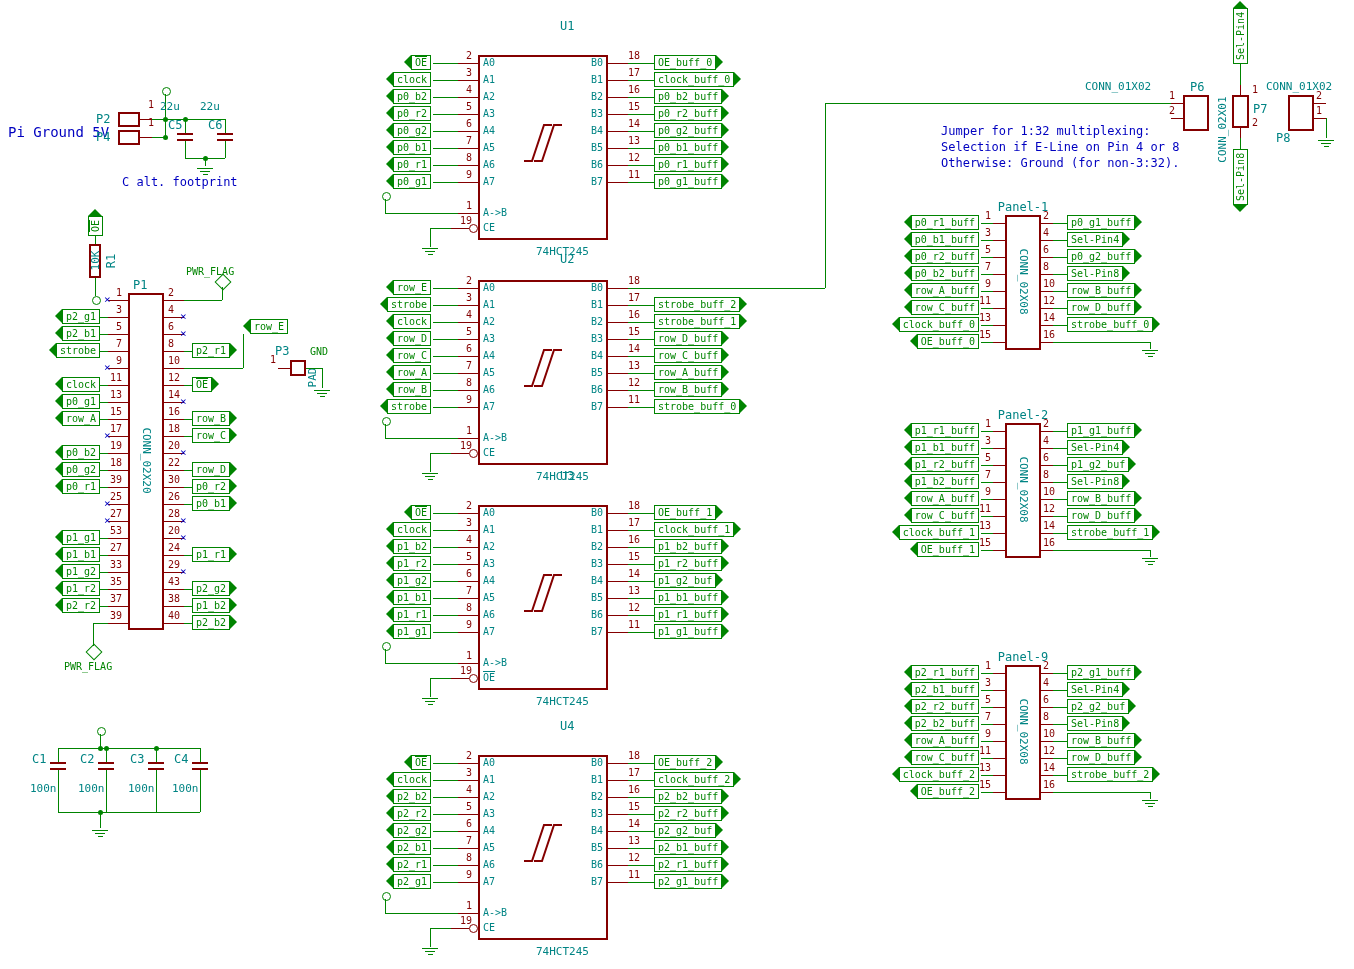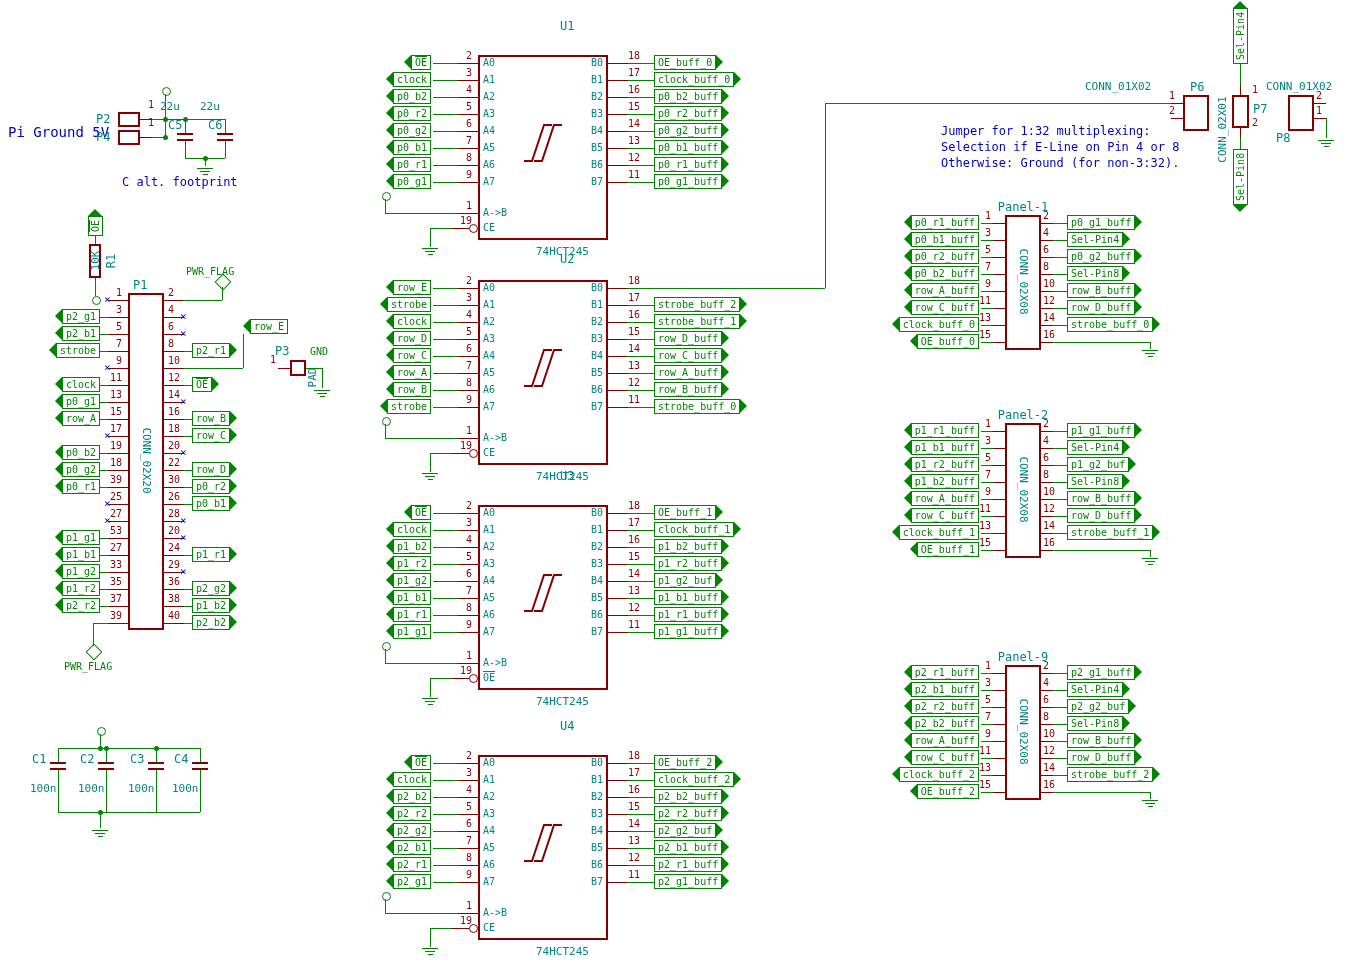--- a/index.html
+++ b/index.html
@@ -837,21 +837,21 @@
     <div class="pnum" style="left: 168px; top: 542px; width: 20px;">24</div>
     <div class="abs w" style="left: 184px; top: 555px; width: 8px; height: 1px;"></div>
     <div class="nlab" style="top: 547px; left: 192px;">
       <span class="bx">p1_r1</span>
       <span class="tipR"></span>
     </div>
     <div class="abs p" style="left: 164px; top: 572px; width: 20px; height: 1px;"></div>
     <div class="pnum" style="left: 168px; top: 559px; width: 20px;">29</div>
     <div class="ncx" style="left: 180px; top: 566px;">×</div>
     <div class="abs p" style="left: 164px; top: 589px; width: 20px; height: 1px;"></div>
-    <div class="pnum" style="left: 168px; top: 576px; width: 20px;">36</div>
+    <div class="pnum" style="left: 168px; top: 576px; width: 20px;">43</div>
     <div class="abs w" style="left: 184px; top: 589px; width: 8px; height: 1px;"></div>
     <div class="nlab" style="top: 581px; left: 192px;">
       <span class="bx">p2_g2</span>
       <span class="tipR"></span>
     </div>
     <div class="abs p" style="left: 164px; top: 606px; width: 20px; height: 1px;"></div>
     <div class="pnum" style="left: 168px; top: 593px; width: 20px;">38</div>
     <div class="abs w" style="left: 184px; top: 606px; width: 8px; height: 1px;"></div>
     <div class="nlab" style="top: 598px; left: 192px;">
       <span class="bx">p1_b2</span>

